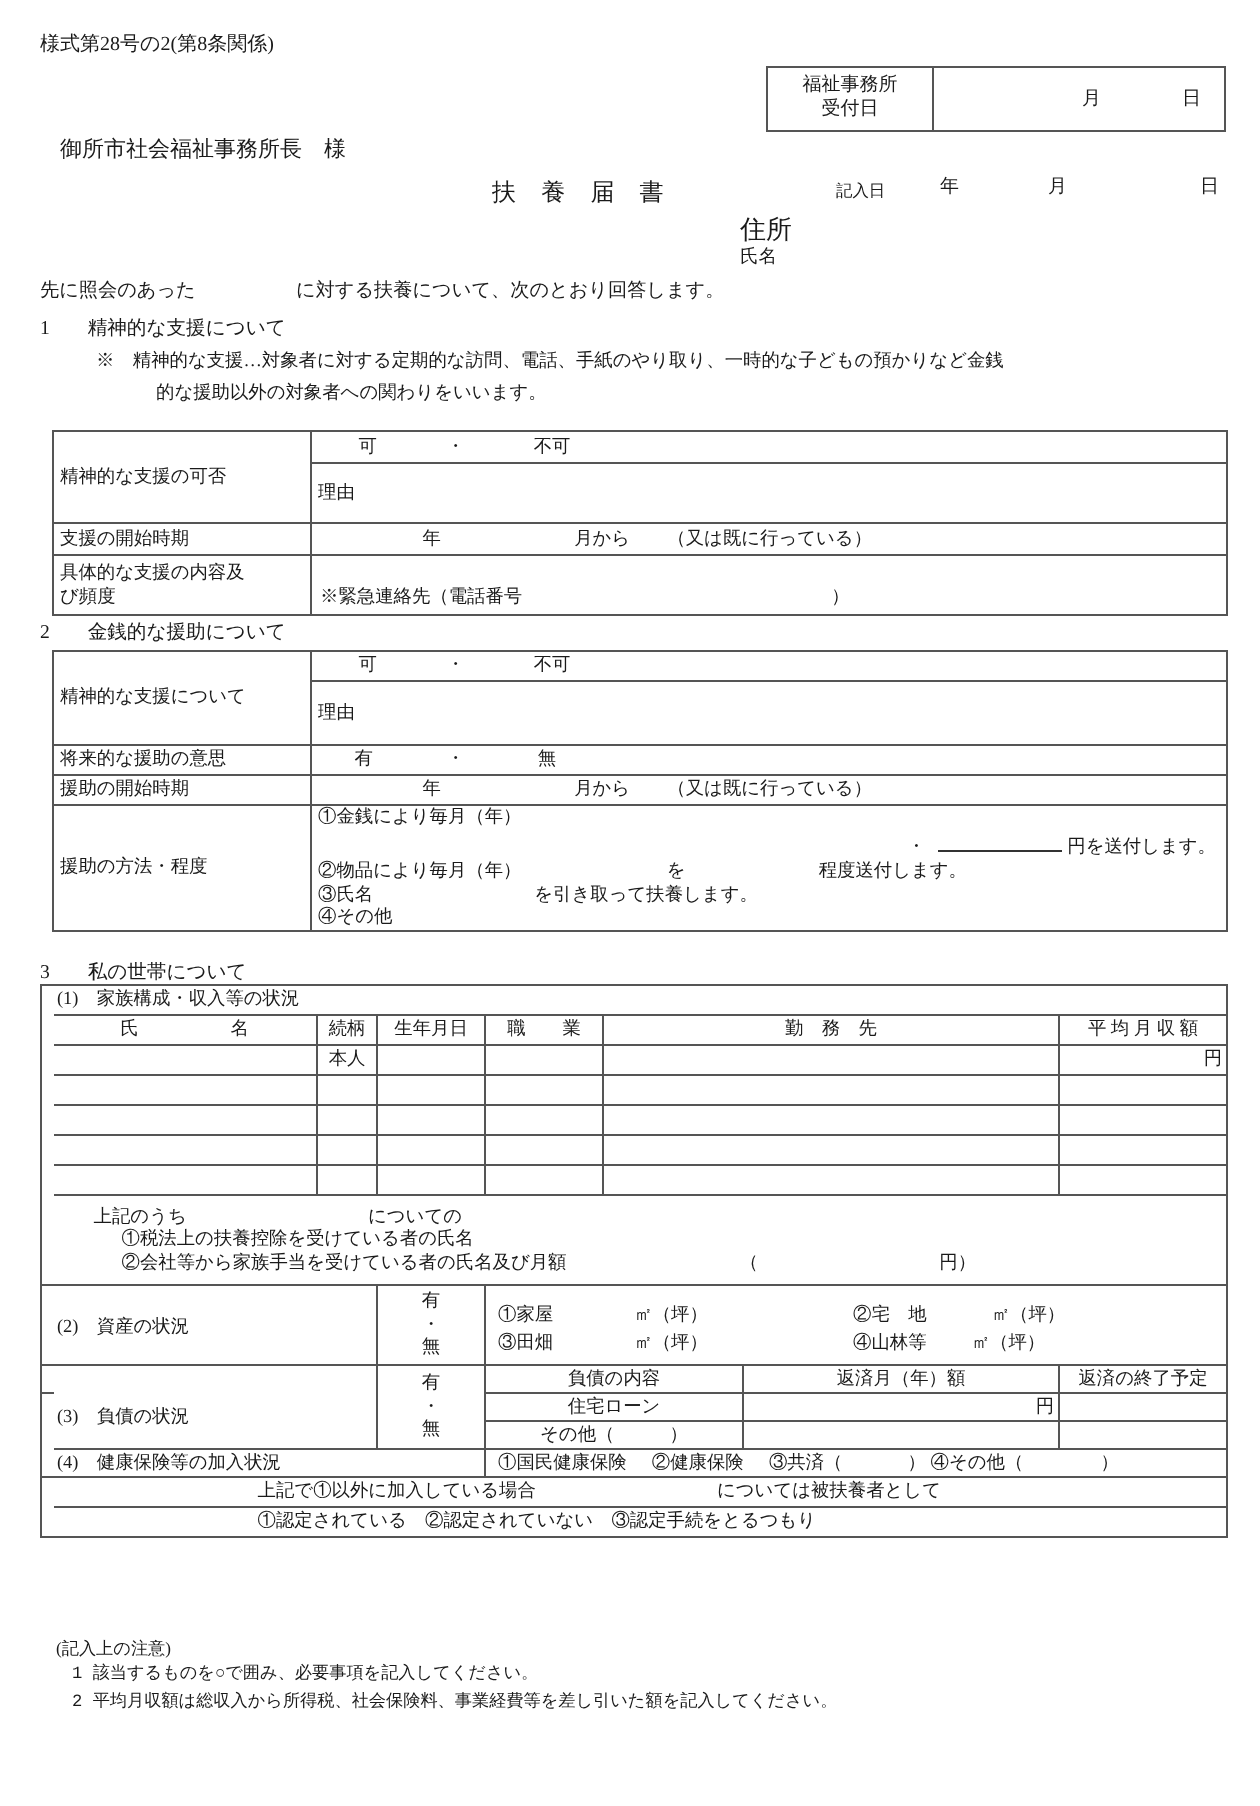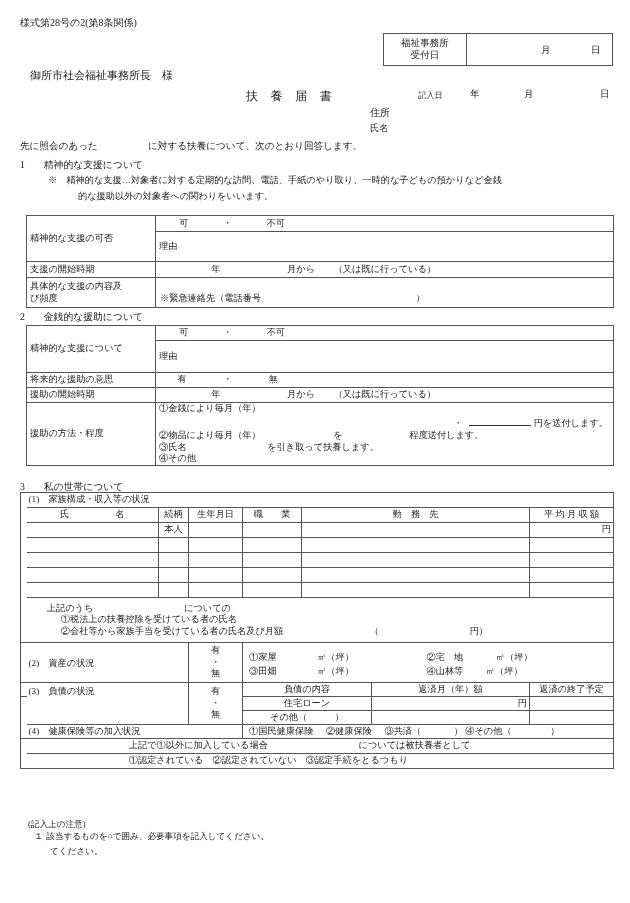--- a/index.html
+++ b/index.html
@@ -54,21 +54,21 @@
 
   .doc-title {
     left: 246px; top: 90px;
     font-size: 12px;
     letter-spacing: 1.05em;
   }
   .kinyubi { left: 418px; top: 92px; font-size: 8.2px; }
   .hdr-y { left: 470px; top: 90px; font-size: 9.5px; }
   .hdr-m { left: 524px; top: 90px; font-size: 9.5px; }
   .hdr-d { left: 600px; top: 90px; font-size: 9.5px; }
-  .jusho { left: 370px; top: 108px; font-size: 10px; font-family: Liberation Serif, serif; }
+  .jusho { left: 370px; top: 108px; font-size: 13px; font-family: Liberation Serif, serif; }
   .shimei { left: 370px; top: 124px; font-size: 9.2px; }
 
   .inquiry-a { left: 20px; top: 141px; font-size: 9.6px; text-align: center; }
   .inquiry-b { left: 148px; top: 141px; font-size: 9.6px; }
 
   
   .sec-no { font-size: 9.8px; }
   .sec1-head { left: 20px; top: 160px; }
   .sec1-note1 { left: 48px; top: 176px; font-size: 9.2px; }
   .sec1-note2 { left: 78px; top: 192px; font-size: 9.2px; }
@@ -411,21 +411,21 @@
             <span style="display:inline-block;width:68px"></span>
             <span>④山林等</span>
             <span style="display:inline-block;width:18px"></span>
             <span>㎡（坪）</span>
           </div>
         </td>
       </tr>
 
       <tr style="height:14px">
         <td style="border-right:none; border-top:none"></td>
-        <td colspan="2" rowspan="3" class="lbl" style="border-left:none; vertical-align:top; padding-top:3px">(3)　負債の状況</td>
+        <td colspan="2" rowspan="3" class="lbl" style="border-left:none; vertical-align:top; padding-top:20px">(3)　負債の状況</td>
         <td rowspan="3" class="ctr">
           <div>有</div>
           <div>・</div>
           <div>無</div>
         </td>
         <td colspan="2" class="ctr">負債の内容</td>
         <td class="ctr">返済月（年）額</td>
         <td class="ctr">返済の終了予定</td>
       </tr>
       <tr style="height:14px">
@@ -472,16 +472,16 @@
           <span style="display:inline-block;width:94px"></span>
           <span>①認定されている　②認定されていない　③認定手続をとるつもり</span>
         </td>
       </tr>
     </tbody>
   </table>
 
   <div class="notes">
     <div class="n-title">(記入上の注意)</div>
     <div class="n-item">1 該当するものを○で囲み、必要事項を記入してください。</div>
-    <div class="n-cont">てください。</div>
+    <div class="n-item">2 平均月収額は総収入から所得税、社会保険料、事業経費等を差し引いた額を記入してください。</div>
   </div>
 
 </div>
 
 </body></html>

